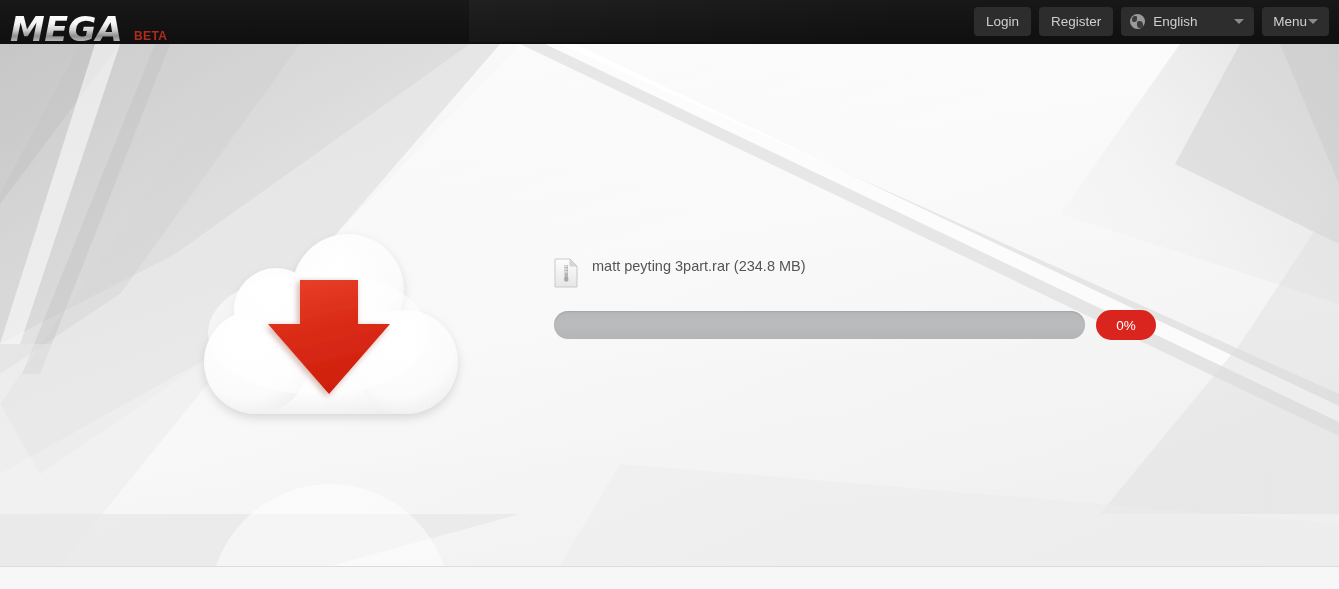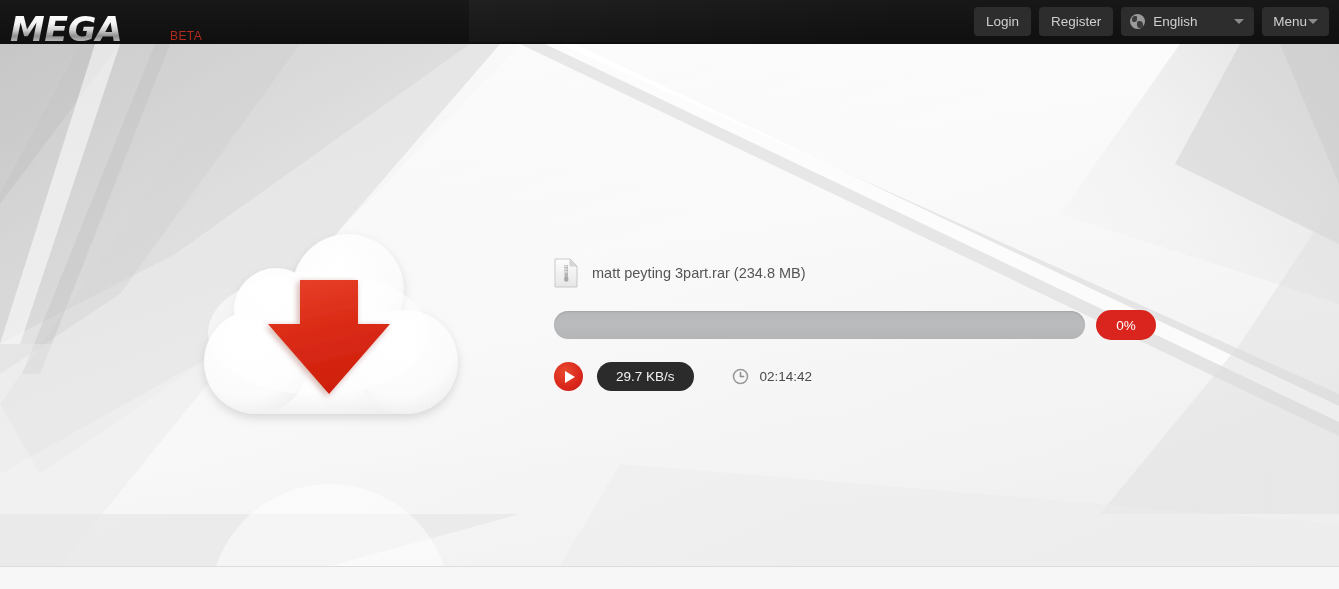--- a/index.html
+++ b/index.html
@@ -32,21 +32,20 @@
     background: linear-gradient(115deg, rgba(255,255,255,0.035) 0%, rgba(255,255,255,0) 60%);
     pointer-events: none;
   }
 
   #brand {
     position: absolute;
     left: 10px; top: 0;
     height: 59px;
     display: flex;
     align-items: center;
-    gap: 36px;
   }
   #logo-text {
     font-family: "DejaVu Sans", sans-serif;
     font-size: 33px;
     font-weight: bold;
     font-style: italic;
     letter-spacing: -0.5px;
     line-height: 1;
     background: linear-gradient(180deg,
         #ffffff 0%, #f5f5f5 32%, #cfcfcf 52%, #8f8f8f 70%, #d8d8d8 100%);
@@ -55,21 +54,21 @@
     color: transparent;
     -webkit-text-fill-color: transparent;
     transform: scaleX(1.06);
     transform-origin: left center;
     padding-right: 4px;
   }
   #beta-tag {
     margin-left: 14px;
     color: #b02b1e;
     font-size: 12px;
-    font-weight: normal;
+    font-weight: bold;
     letter-spacing: 0.4px;
     position: relative;
     top: 6px;
   }
 
   #header-controls {
     position: absolute;
     right: 10px; top: 7px;
     display: flex;
     align-items: center;
@@ -168,21 +167,20 @@
   #dl-title {
     color: #cf3c24;
     font-size: 33px;
     font-weight: normal;
     line-height: 1.1;
     letter-spacing: -0.2px;
   }
 
   #file-row {
     display: flex;
-    align-items: center;
     margin-top: 22px;
     height: 30px;
   }
   #file-icon { width: 24px; height: 30px; flex: none; }
   #file-name {
     margin-left: 14px;
     color: #555555;
     font-size: 14.5px;
   }
 
@@ -414,31 +412,13 @@
     <span id="file-name">matt peyting 3part.rar (234.8 MB)</span>
   </div>
 
   <div id="progress-row">
     <div id="progress-track">
       <div id="progress-fill" style="width: 0%;"></div>
     </div>
     <div id="progress-badge">0%</div>
   </div>
 
-  <div id="controls-row">
-
-    <div id="play-btn">
-      <span id="play-tri"></span>
-    </div>
-
-    <div id="speed-pill">29.7 KB/s</div>
-
-    <div id="time-group">
-      <svg id="clock-icon" viewBox="0 0 17 17">
-        <circle cx="8.5" cy="8.5" r="7" fill="none" stroke="#9a9a9a" stroke-width="1.6"></circle>
-        <line x1="8.5" y1="8.5" x2="8.5" y2="4.6" stroke="#8d8d8d" stroke-width="1.5" stroke-linecap="round"></line>
-        <line x1="8.5" y1="8.5" x2="11.6" y2="8.5" stroke="#8d8d8d" stroke-width="1.5" stroke-linecap="round"></line>
-      </svg>
-      <span id="time-text">02:14:42</span>
-    </div>
-
-  </div>
 </div>
 
 </body></html>

